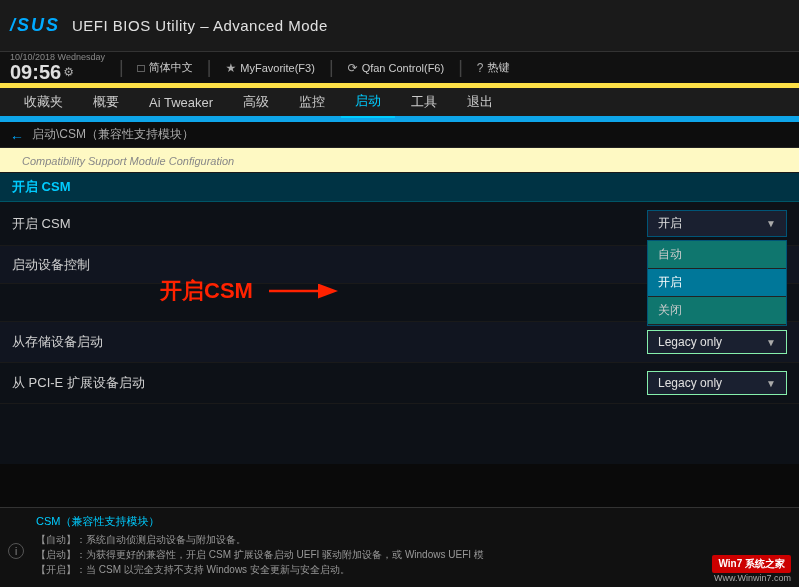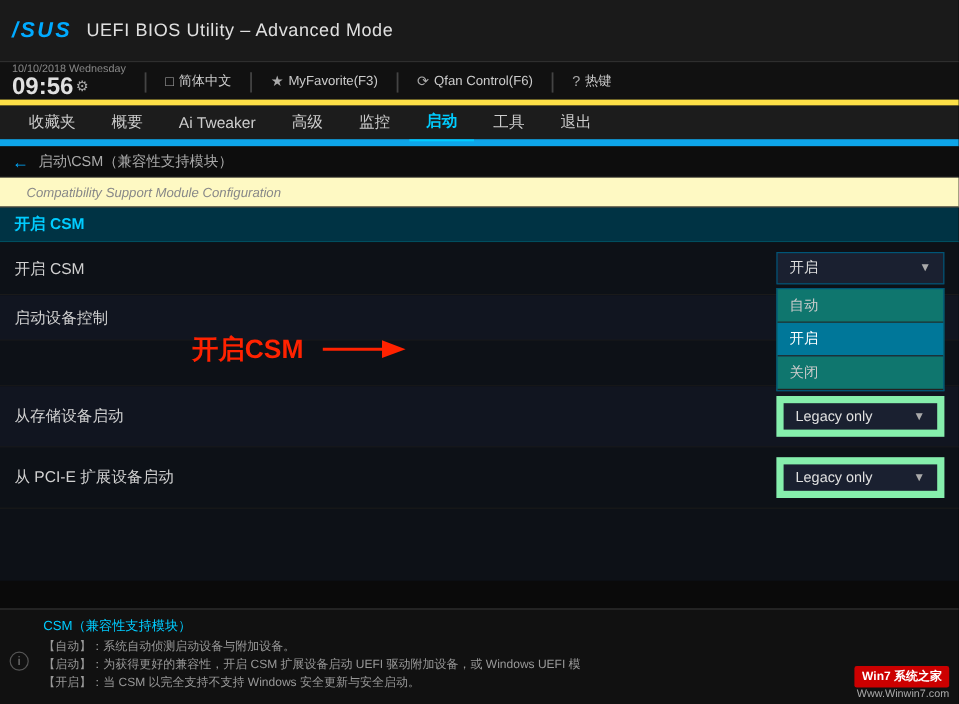--- a/index.html
+++ b/index.html
@@ -95,21 +95,21 @@
     .nav-tab {
       color: #ccc;
       font-size: 13px;
       padding: 6px 14px;
       cursor: pointer;
       border-radius: 2px 2px 0 0;
     }
     .nav-tab.active {
       color: #00ccff;
       border-bottom: 2px solid #00ccff;
-      font-weight: bold;
+      font-weight: normal;
     }
 
     
     .breadcrumb-bar {
       background: #0d0d0d;
       display: flex;
       align-items: center;
       padding: 4px 10px;
       height: 26px;
       border-bottom: 1px solid #222;
@@ -180,21 +180,21 @@
     .setting-value {
       background: #1a2030;
       color: #e0e0e0;
       font-size: 12px;
       padding: 4px 10px;
       min-width: 140px;
       text-align: left;
       display: flex;
       align-items: center;
       justify-content: space-between;
-      border: 6px solid #86efac;
+      border: 1px solid #86efac;
       cursor: pointer;
     }
     .dropdown-arrow {
       color: #aaa;
       font-size: 10px;
       margin-left: 8px;
     }
 
     
     .csm-row {

